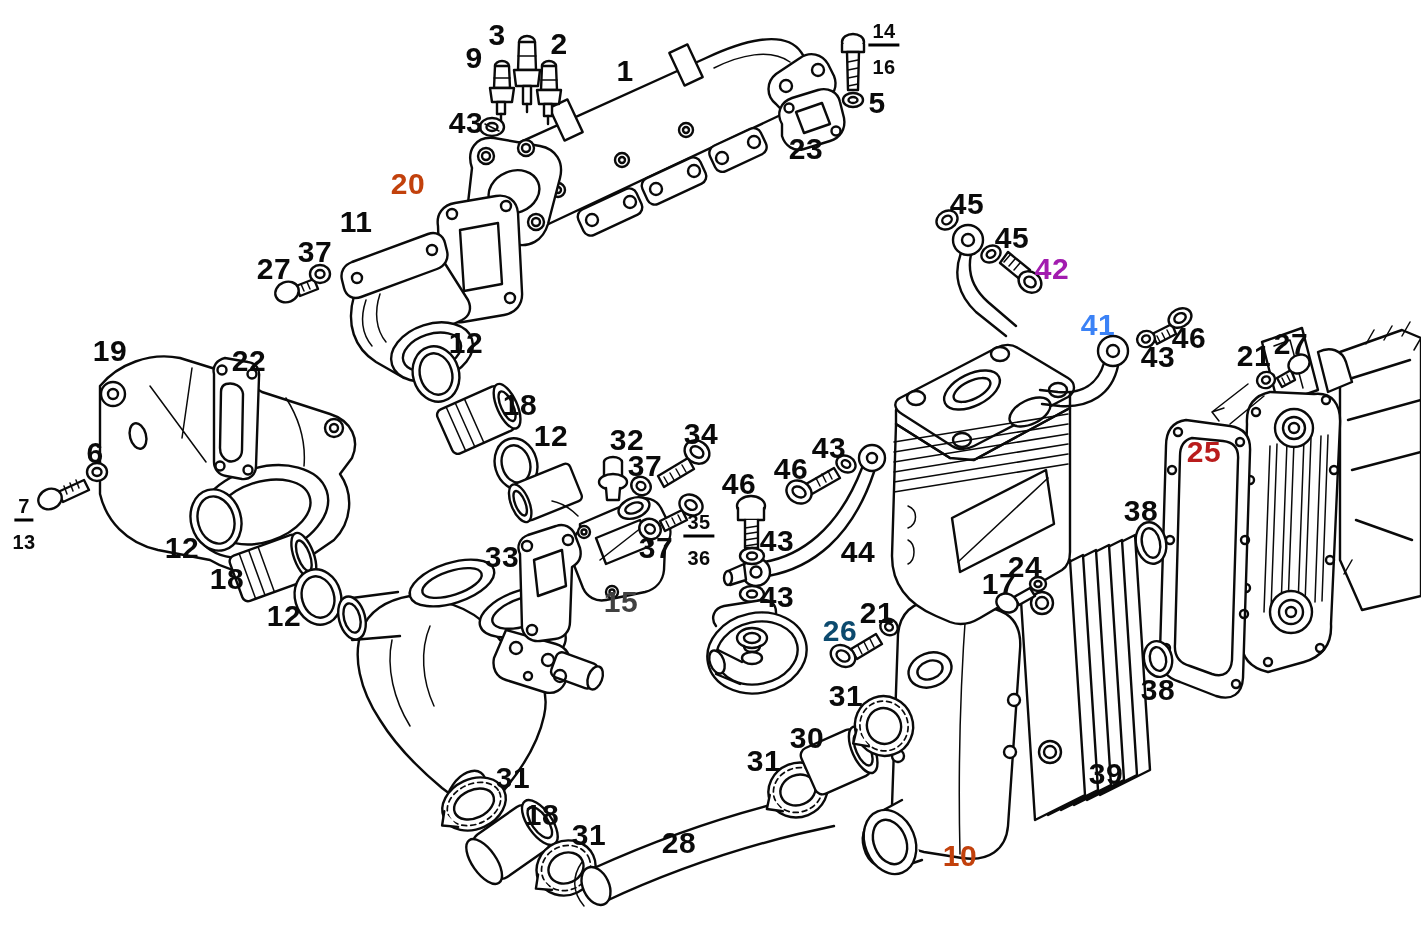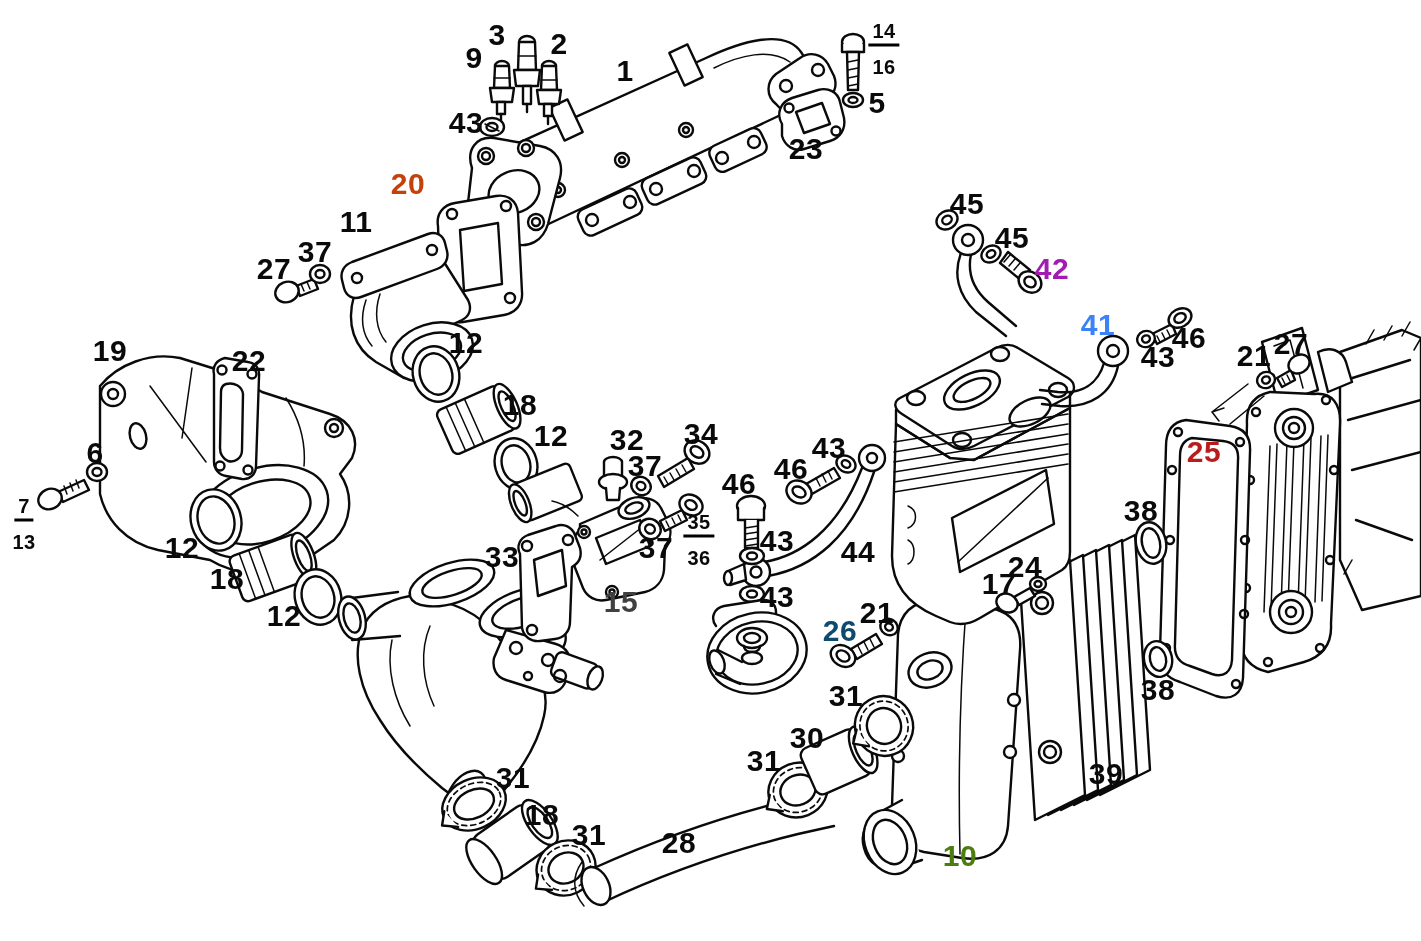--- a/index.html
+++ b/index.html
@@ -553,21 +553,21 @@
       <div class="callout" style="left: 858px; top: 552px; color: rgb(10, 10, 10);">44</div>
       <div class="callout" style="left: 777px; top: 597px; color: rgb(10, 10, 10);">43</div>
       <div class="callout" style="left: 840px; top: 631px; color: #0c4a6e;">26</div>
       <div class="callout" style="left: 877px; top: 613px; color: rgb(10, 10, 10);">21</div>
       <div class="callout" style="left: 999px; top: 584px; color: rgb(10, 10, 10);">17</div>
       <div class="callout" style="left: 1025px; top: 567px; color: rgb(10, 10, 10);">24</div>
       <div class="callout" style="left: 1204px; top: 452px; color: #b91c1c;">25</div>
       <div class="callout" style="left: 1141px; top: 511px; color: rgb(10, 10, 10);">38</div>
       <div class="callout" style="left: 1158px; top: 690px; color: rgb(10, 10, 10);">38</div>
       <div class="callout" style="left: 1106px; top: 774px; color: rgb(10, 10, 10);">39</div>
-      <div class="callout" style="left: 960px; top: 856px; color: #4d7c0f; text-align: right;">10</div>
+      <div class="callout" style="left: 960px; top: 856px; color: #c2410c; text-align: right;">10</div>
       <div class="callout" style="left: 846px; top: 696px; color: rgb(10, 10, 10);">31</div>
       <div class="callout" style="left: 807px; top: 738px; color: rgb(10, 10, 10);">30</div>
       <div class="callout" style="left: 764px; top: 761px; color: rgb(10, 10, 10);">31</div>
       <div class="callout" style="left: 513px; top: 778px; color: rgb(10, 10, 10);">31</div>
       <div class="callout" style="left: 542px; top: 815px; color: rgb(10, 10, 10);">18</div>
       <div class="callout" style="left: 589px; top: 835px; color: rgb(10, 10, 10);">31</div>
       <div class="callout" style="left: 679px; top: 843px; color: rgb(10, 10, 10);">28</div>
     </div>
 </div>
 

